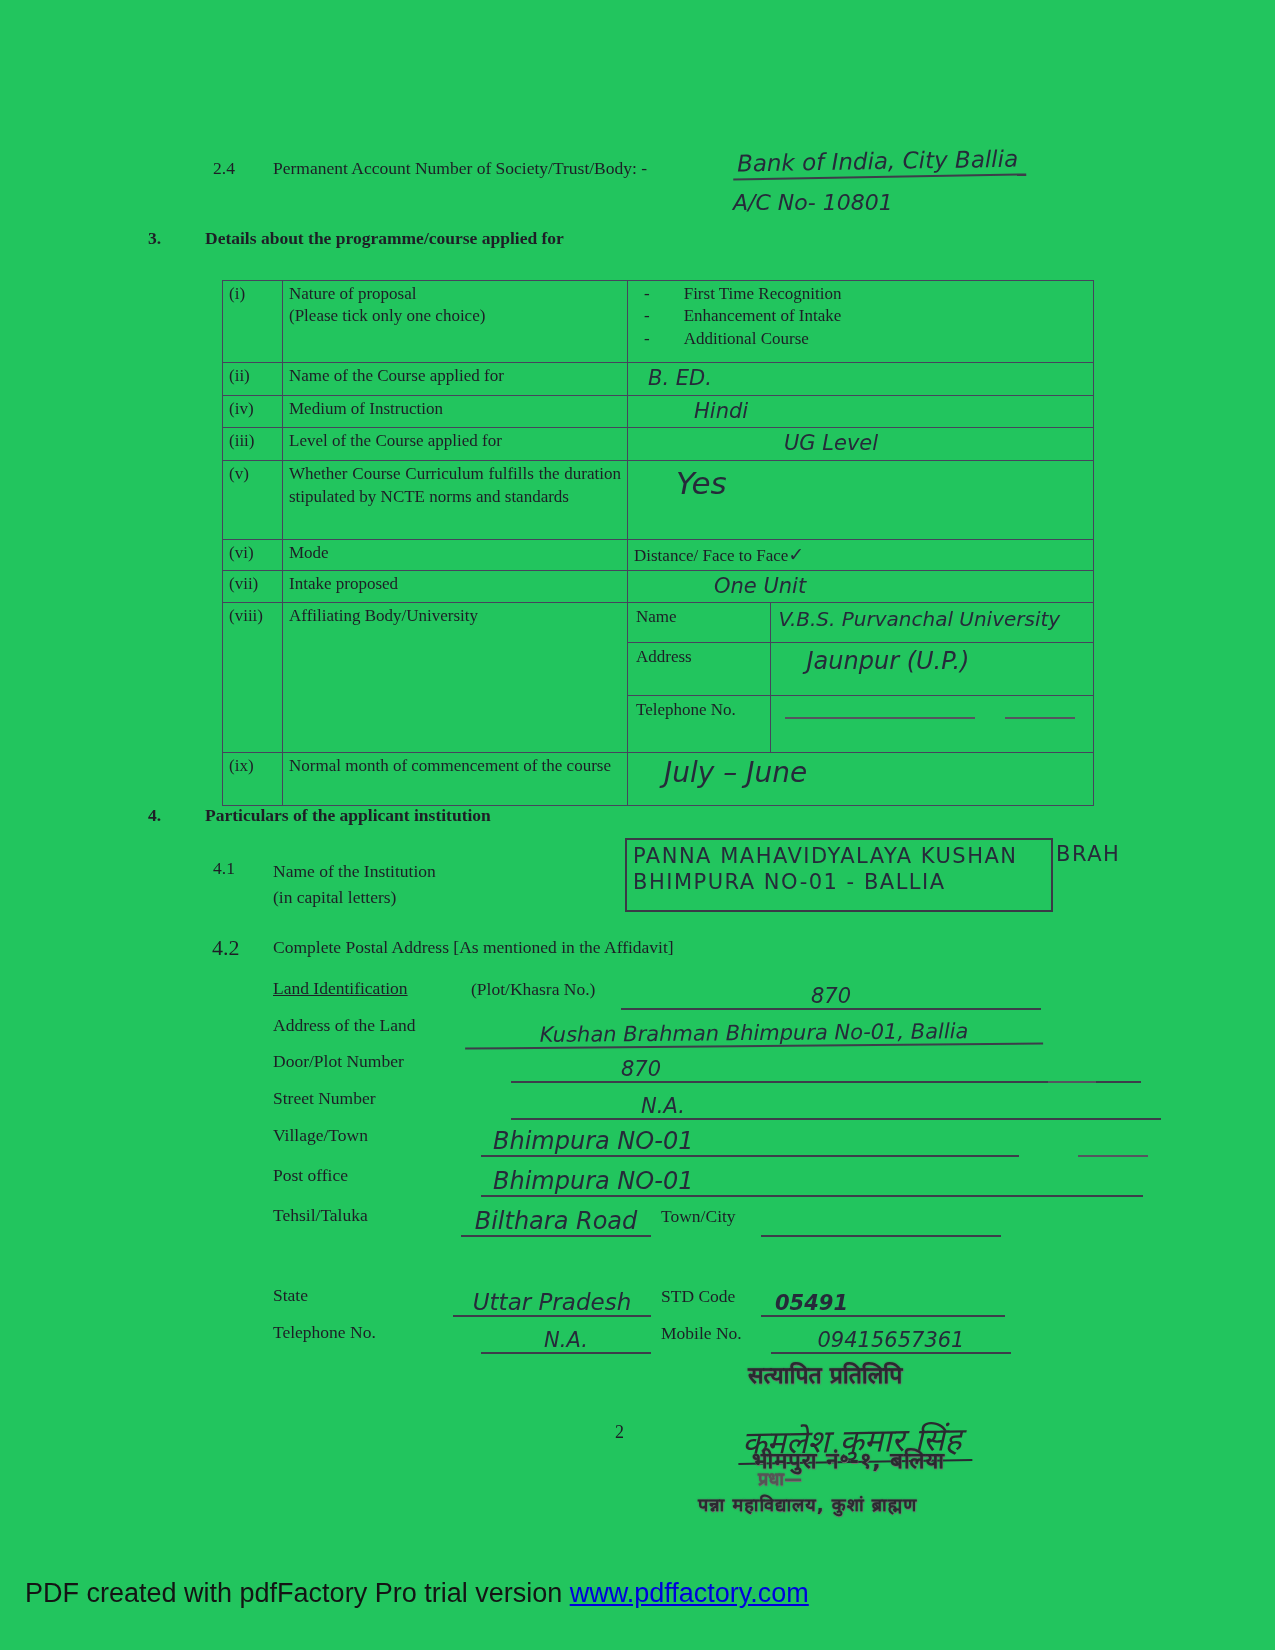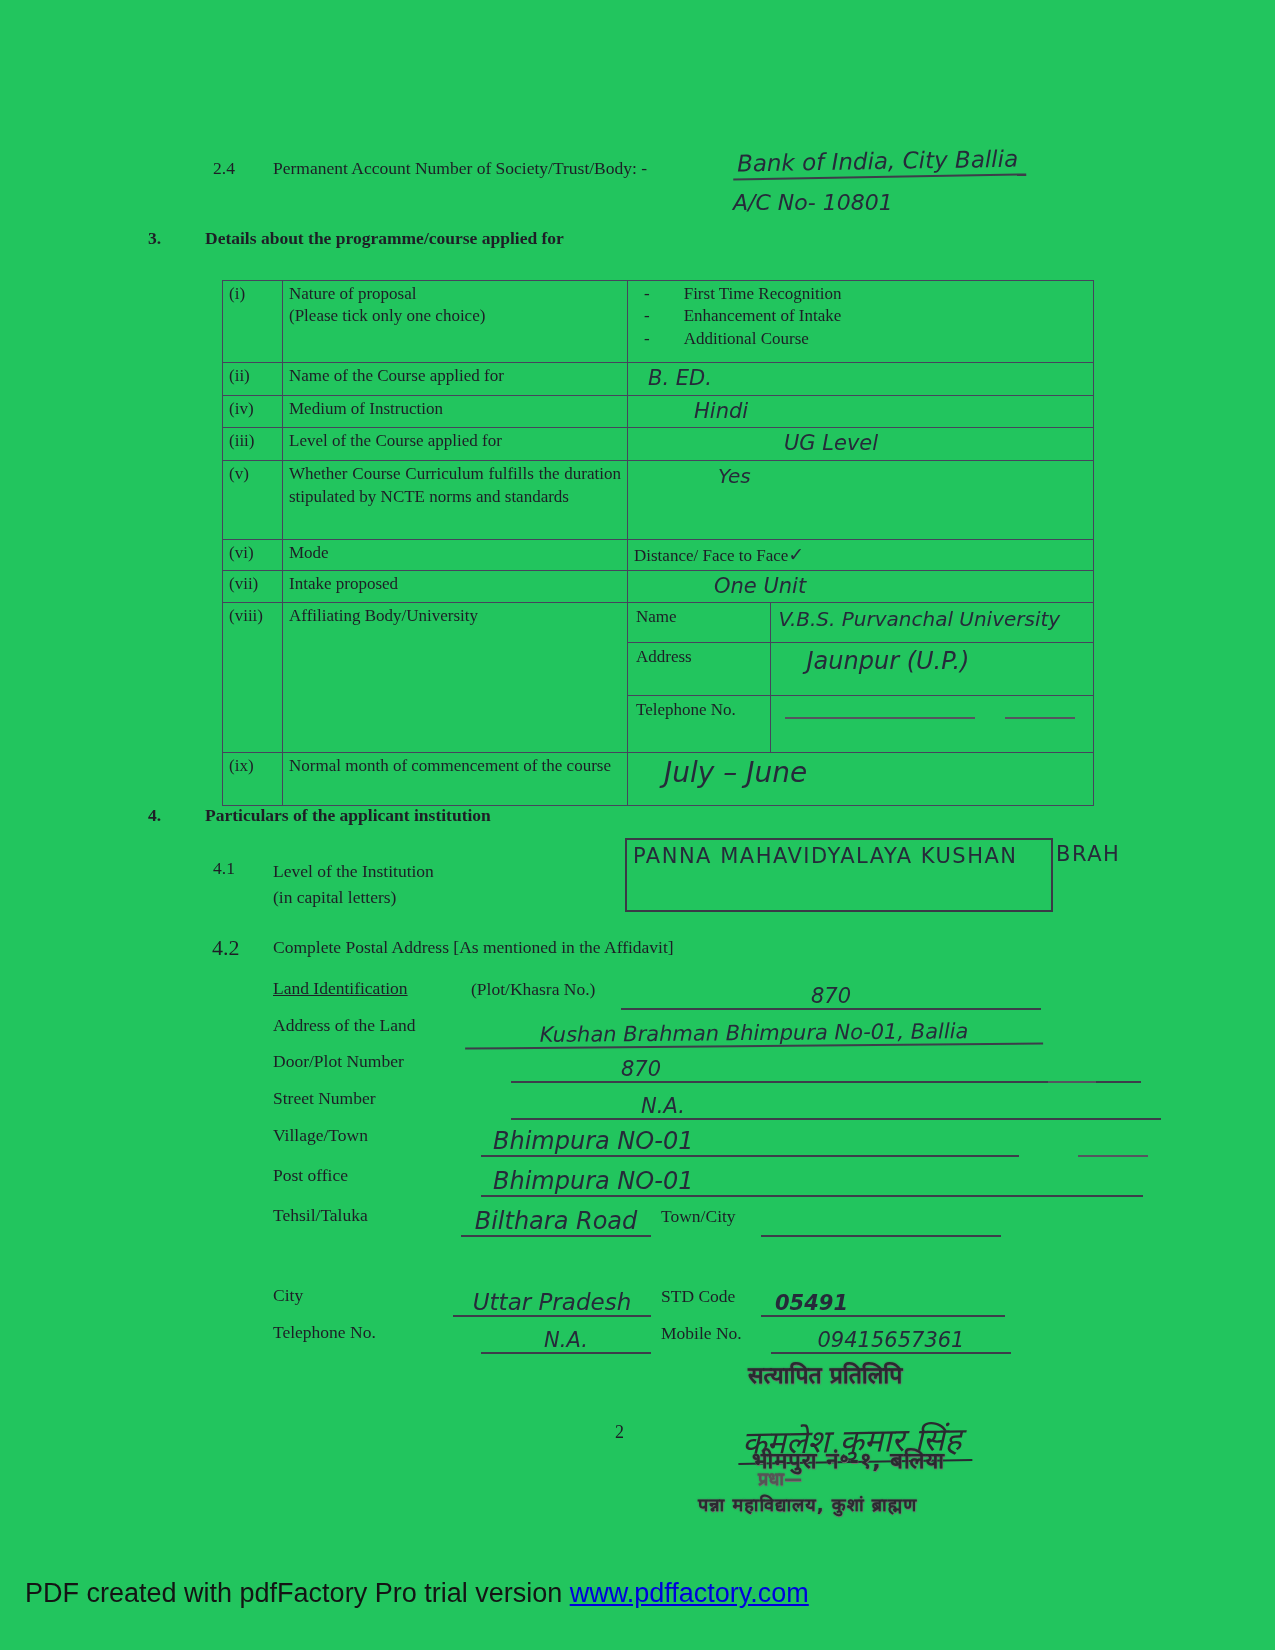--- a/index.html
+++ b/index.html
@@ -123,21 +123,21 @@
       <td><span class="hw cell-hw" style="margin-left:60px;">Hindi</span></td>
     </tr>
     <tr style="height:27px">
       <td class="sno">(iii)</td>
       <td>Level of the Course applied for</td>
       <td><span class="hw cell-hw" style="margin-left:150px;">UG Level</span></td>
     </tr>
     <tr style="height:79px">
       <td class="sno">(v)</td>
       <td style="text-align:justify;">Whether Course Curriculum fulfills the duration stipulated by NCTE norms and standards</td>
-      <td><span class="hw" style="margin-left:84px;font-size:20px;">Yes</span></td>
+      <td><span class="hw" style="margin-left:42px;font-size:31px;">Yes</span></td>
     </tr>
     <tr style="height:23px">
       <td class="sno">(vi)</td>
       <td>Mode</td>
       <td><span>Distance/ Face to Face</span><span class="hw tick" style="font-size:19px;">✓</span></td>
     </tr>
     <tr style="height:28px">
       <td class="sno">(vii)</td>
       <td>Intake proposed</td>
       <td><span class="hw cell-hw" style="margin-left:80px;">One Unit</span></td>
@@ -177,25 +177,26 @@
       <td><span class="hw" style="margin-left:30px;font-size:28px;">July – June</span></td>
     </tr>
   </tbody>
     </table>
 
   <div class="abs printed b" style="left:148px;top:805px;font-size:17.5px;">4.</div>
   <div class="abs printed b" style="left:205px;top:805px;font-size:17.5px;">Particulars of the applicant institution</div>
 
   <div class="abs printed" style="left:213px;top:858px;font-size:17.5px;">4.1</div>
   <div class="abs printed" style="left:273px;top:858px;font-size:17.5px;line-height:1.5;">
-    <div>Level of the Institution</div>
+    <div>Name of the Institution</div>
     <div>(in capital letters)</div>
   </div>
   <div class="abs" style="left:625px;top:838px;width:424px;height:70px;border:2.5px solid #3a3a46;">
     <div class="hw-caps" style="font-size:21px;padding:4px 0 0 6px;white-space:nowrap;">PANNA MAHAVIDYALAYA KUSHAN</div>
+    <div class="hw-caps" style="font-size:21px;padding:2px 0 0 6px;white-space:nowrap;">BHIMPURA NO-01 - BALLIA</div>
   </div>
   <div class="abs hw-caps" style="left:1056px;top:842px;font-size:21px;">BRAH</div>
 
   <div class="abs printed" style="left:212px;top:935px;font-size:22px;">4.2</div>
   <div class="abs printed" style="left:273px;top:935px;font-size:17.5px;line-height:1.48;">
     <div>Complete Postal Address [As mentioned in the Affidavit]</div>
   </div>
 
   <div class="fieldrow" style="left:273px;top:976px;width:800px;">
     <span class="lbl printed" style="text-decoration:underline;">Land Identification</span>
@@ -225,21 +226,21 @@
     <span class="lbl printed">Post office</span>
     <span class="val hw" style="left:208px;width:650px;text-align:left;padding-left:12px;font-size:24px;">Bhimpura NO-01</span>
   </div>
   <div class="fieldrow" style="left:273px;top:1203px;width:880px;">
     <span class="lbl printed">Tehsil/Taluka</span>
     <span class="val hw" style="left:188px;width:190px;font-size:24px;white-space:nowrap;">Bilthara Road</span>
     <span class="lbl2 printed" style="left:388px;">Town/City</span>
     <span class="val" style="left:488px;width:240px;"></span>
   </div>
   <div class="fieldrow" style="left:273px;top:1283px;width:880px;">
-    <span class="lbl printed">City</span>
+    <span class="lbl printed">State</span>
     <span class="val hw" style="left:180px;width:198px;font-size:23px;white-space:nowrap;">Uttar Pradesh</span>
     <span class="lbl2 printed" style="left:388px;">STD Code</span>
     <span class="val hw" style="left:488px;width:230px;text-align:left;padding-left:14px;font-weight:bold;">05491</span>
   </div>
   <div class="fieldrow" style="left:273px;top:1320px;width:880px;">
     <span class="lbl printed">Telephone No.</span>
     <span class="val hw" style="left:208px;width:170px;">N.A.</span>
     <span class="lbl2 printed" style="left:388px;">Mobile No.</span>
     <span class="val hw" style="left:498px;width:240px;white-space:nowrap;">09415657361</span>
   </div>

